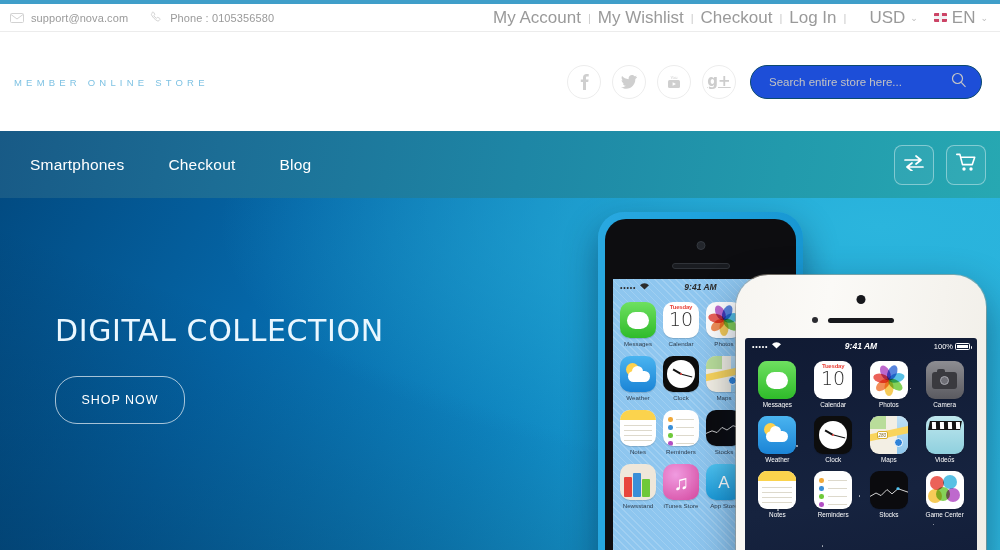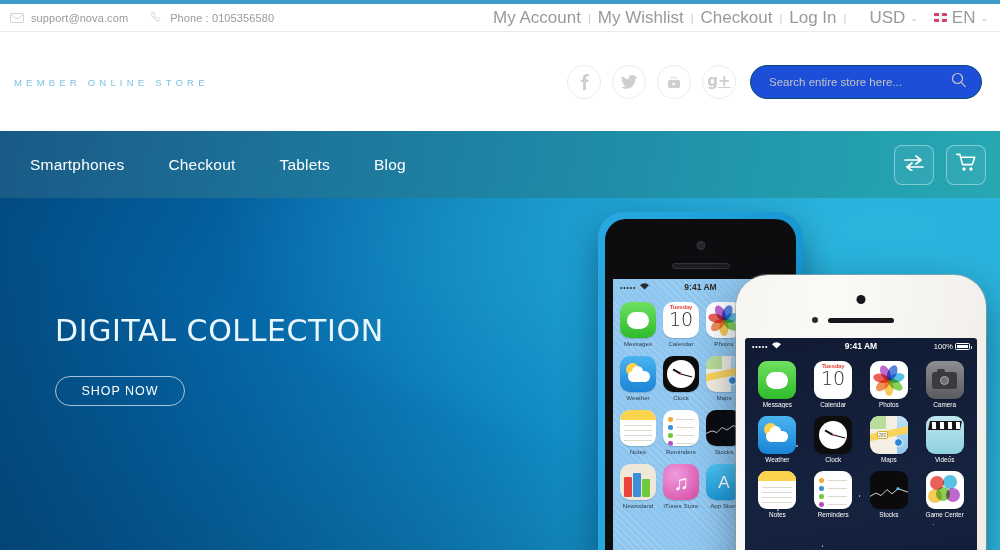--- a/index.html
+++ b/index.html
@@ -127,21 +127,21 @@
     font-family:"DejaVu Sans", sans-serif;
   }
   .hero-desc {
     margin-top:18px; font-size:11.5px; line-height:17px;
     color:#e2f1fa; max-width:455px;
   }
   .hero-btns { margin-top:28px; display:flex; gap:18px; }
   .hero-btn {
     border:1px solid rgba(255,255,255,.65); border-radius:22px;
     color:#fff; font-size:12.5px; letter-spacing:1px;
-    padding:7px 0; width:130px; text-align:center;
+    padding:16px 0; width:130px; text-align:center;
     background:transparent;
     font-family:"Liberation Sans", sans-serif;
   }
 
   
   .phones { position:absolute; right:0; bottom:0; top:0; left:560px; z-index:3; }
 
   
   .phone-blue {
     position:absolute; left:38px; top:14px; width:205px; height:400px;
@@ -203,21 +203,21 @@
 
   
   .status {
     height:16px; display:flex; align-items:center; padding:0 7px;
     font-size:8.5px; position:relative;
   }
   .status .dots { letter-spacing:.8px; font-size:7px; }
   .status .wifi { margin-left:4px; font-size:8px; }
   .status .time {
     position:absolute; left:50%; transform:translateX(-50%);
-    font-weight:bold; font-size:8.5px;
+    font-weight:bold; font-size:8.5px;font-style:italic;
   }
   .status .batt { margin-left:auto; display:flex; align-items:center; gap:2px; font-size:7.5px; }
   .batt-body {
     width:15px; height:7px; border:1px solid currentColor; border-radius:1.5px;
     position:relative; padding:1px;
   }
   .batt-body i { display:block; height:100%; background:currentColor; }
   .batt-body::after {
     content:""; position:absolute; right:-3px; top:2px;
     width:1.5px; height:3px; background:currentColor; border-radius:0 1px 1px 0;
@@ -469,21 +469,20 @@
           </svg>
         </span>
       </div>
     </div>
   </div>
 
   <div class="navbar">
     <div class="nav-items">
       <a class="nav-link" href="#">Smartphones</a>
       <a class="nav-link" href="#">Checkout</a>
-      <a class="nav-link" href="#">Tablets</a>
       <a class="nav-link" href="#">Blog</a>
     </div>
     <div class="nav-actions">
       <div class="nav-btn">
         <span>
           <svg width="20" height="16" viewBox="0 0 20 16">
             <path d="M1 5h15M12 1l5 4-5 4" fill="none" stroke="#fff" stroke-width="1.7" stroke-linecap="round" stroke-linejoin="round"></path>
             <path d="M19 12H4M8 8l-5 4 5 4" fill="none" stroke="#fff" stroke-width="1.7" stroke-linecap="round" stroke-linejoin="round"></path>
           </svg>
         </span>

